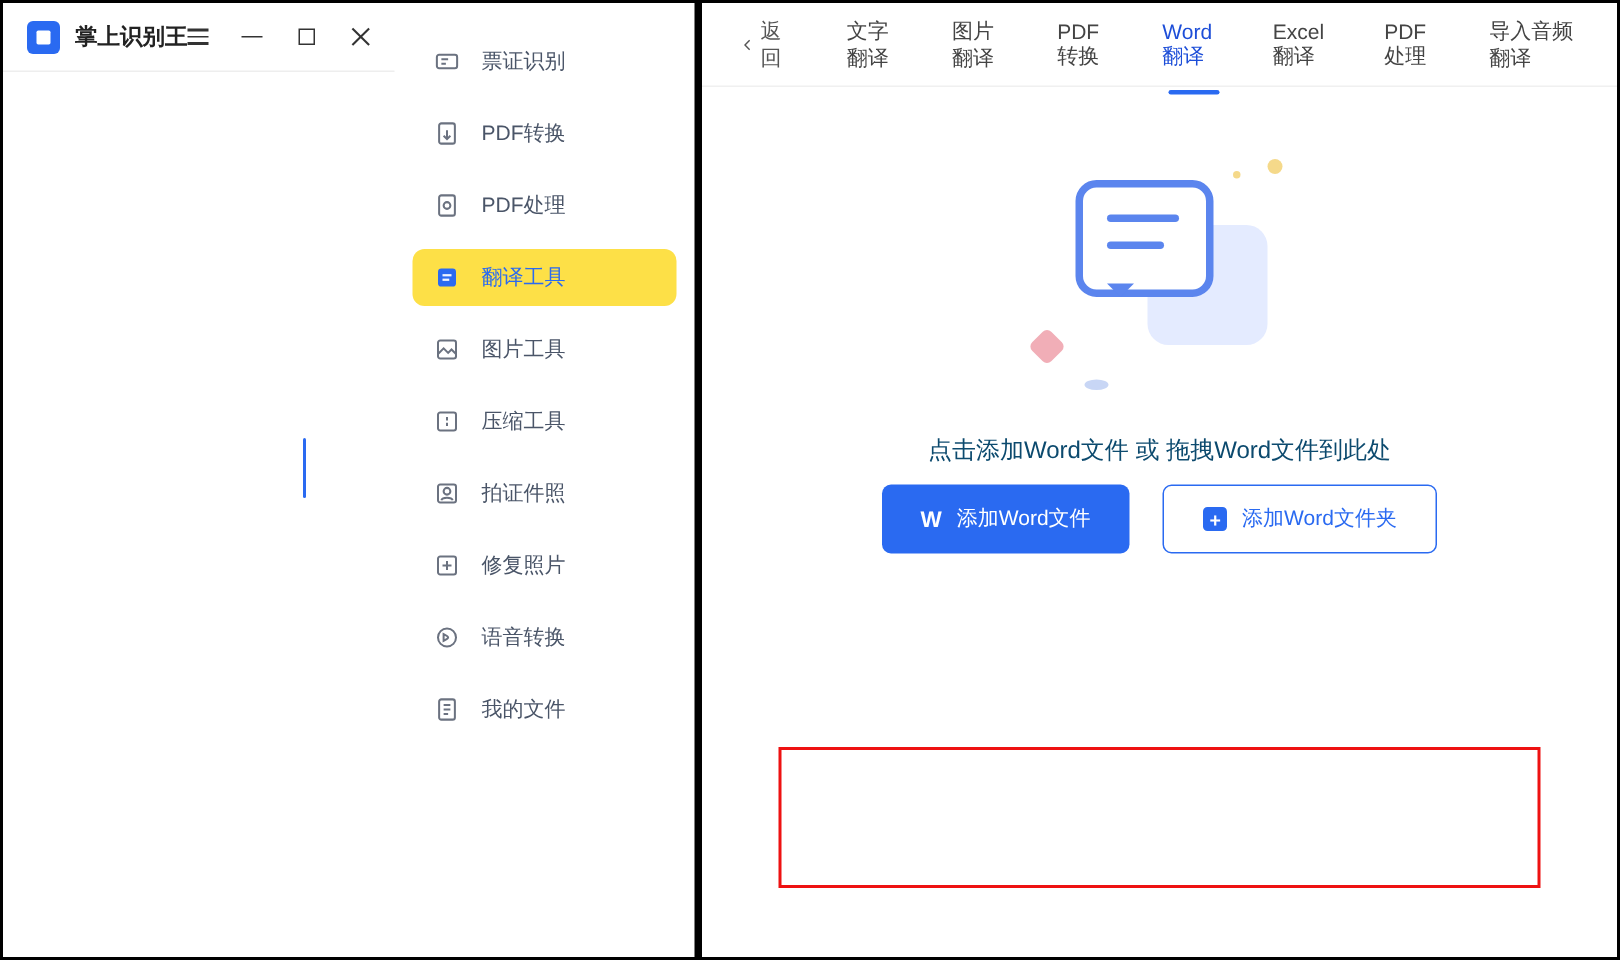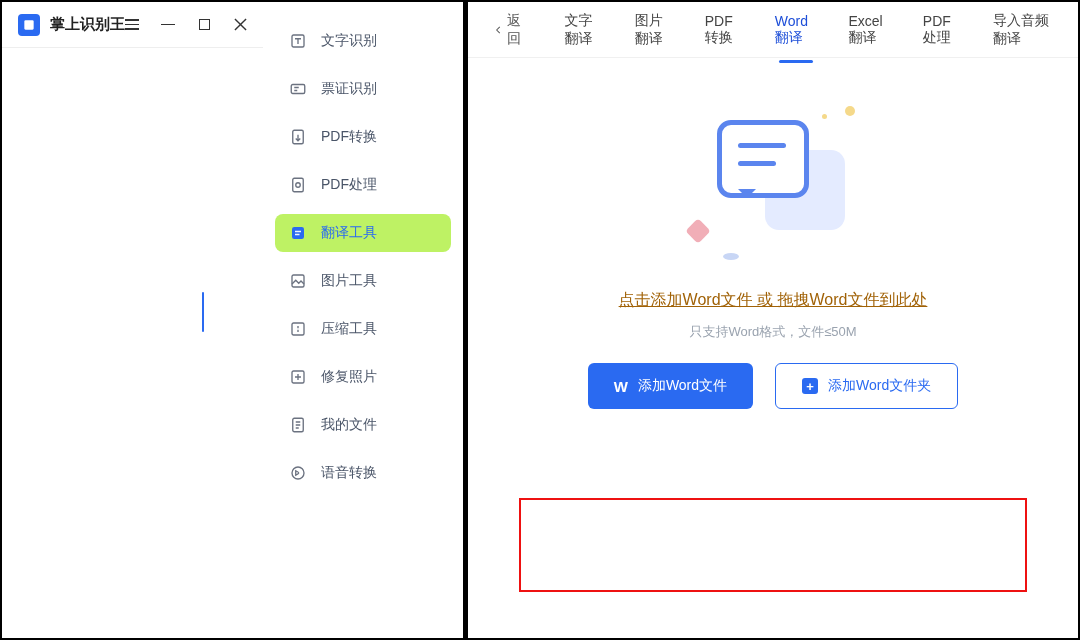--- a/index.html
+++ b/index.html
@@ -11,21 +11,21 @@
     .win-controls { margin-left: auto; display: flex; gap: 22px; align-items: center; }
     .win-icon { width: 14px; height: 14px; display: flex; align-items: center; justify-content: center; color: #333; cursor: pointer; }
     .menu-icon { display: flex; flex-direction: column; gap: 3px; }
     .menu-icon span { width: 14px; height: 1.5px; background: #333; }
     .minus-line { width: 14px; height: 1.5px; background: #333; }
     .square-box { width: 11px; height: 11px; border: 1.5px solid #333; }
 
     .body-area { flex: 1; display: flex; overflow: hidden; }
     .sidebar { width: 200px; padding: 20px 12px; overflow-y: auto; }
     .sidebar-item { display: flex; align-items: center; gap: 14px; padding: 10px 14px; border-radius: 8px; cursor: pointer; margin-bottom: 10px; color: #4a5568; font-size: 14px; }
-    .sidebar-item.active { background: #bef264; color: #2a6af1; }
+    .sidebar-item.active { background: #fde047; color: #2a6af1; }
     .sidebar-item.active .side-icon { color: #2a6af1; }
     .sidebar-divider { position: absolute; left: 200px; top: 290px; width: 2px; height: 40px; background: #2a6af1; border-radius: 2px; }
     .side-icon { width: 18px; height: 18px; color: #6b7280; flex-shrink: 0; }
 
     .main { flex: 1; display: flex; flex-direction: column; border-left: 5px solid #000000; }
     .tabs { height: 56px; display: flex; align-items: center; padding: 0 28px; gap: 32px; border-bottom: 1px solid #f0f0f0; }
     .back-btn { display: flex; align-items: center; gap: 6px; color: #555; font-size: 14px; cursor: pointer; margin-right: 8px; }
     .tab { font-size: 14px; color: #444; cursor: pointer; position: relative; padding: 16px 0; }
     .tab.active { color: #1d4ed8; }
     .tab.active::after { content: ""; position: absolute; left: 50%; transform: translateX(-50%); bottom: 0; width: 34px; height: 3px; background: #2a6af1; border-radius: 2px; }
@@ -35,21 +35,21 @@
     .bubble-bg { position: absolute; width: 80px; height: 80px; background: #e4ebff; border-radius: 14px; right: 18px; top: 44px; }
     .bubble { position: absolute; width: 92px; height: 78px; background: #fff; border: 5px solid #5b85ee; border-radius: 14px; left: 34px; top: 14px; }
     .bubble::after { content: ""; position: absolute; left: 16px; bottom: -14px; width: 0; height: 0; border: 9px solid transparent; border-top-color: #5b85ee; }
     .bubble .line1 { position: absolute; top: 18px; left: 16px; width: 48px; height: 5px; background: #5b85ee; border-radius: 3px; }
     .bubble .line2 { position: absolute; top: 36px; left: 16px; width: 38px; height: 5px; background: #5b85ee; border-radius: 3px; }
     .dot-y { position: absolute; right: 8px; top: 0; width: 10px; height: 10px; background: #f5d98a; border-radius: 50%; }
     .dot-y2 { position: absolute; right: 36px; top: 8px; width: 5px; height: 5px; background: #f5d98a; border-radius: 50%; }
     .dot-r { position: absolute; left: 6px; bottom: 26px; width: 18px; height: 18px; background: #f1aeb7; transform: rotate(45deg); border-radius: 4px; }
     .dot-b { position: absolute; left: 40px; bottom: 6px; width: 16px; height: 7px; background: #c8d6f5; border-radius: 50%; }
 
-    .main-text { font-size: 16px; color: #a16207; margin-bottom: 12px; text-decoration: underline; }
+    .main-text { font-size: 16px; color: #0c4a6e; margin-bottom: 12px; }
     .sub-text { font-size: 13px; color: #9aa3af; margin-bottom: 22px; }
 
     .button-row { display: flex; gap: 22px; }
     .btn { height: 46px; padding: 0 26px; border-radius: 6px; display: flex; align-items: center; gap: 10px; font-size: 14px; cursor: pointer; border: none; }
     .btn-primary { background: #2a6af1; color: #fff; }
     .btn-outline { background: #fff; color: #2a6af1; border: 1px solid #2a6af1; }
     .btn-w-icon { font-weight: bold; font-size: 15px; }
     .plus-icon { width: 16px; height: 16px; background: #2a6af1; color: #fff; border-radius: 3px; display: flex; align-items: center; justify-content: center; font-size: 13px; font-weight: bold; }
     .highlight-box { position: absolute; border: 2px solid #e11; width: 508px; height: 94px; top: 440px; left: 50%; transform: translateX(-50%); pointer-events: none; }
   </style>
@@ -84,27 +84,20 @@
             <line x1="13" y1="1" x2="1" y2="13"></line>
           </svg>
         </div>
     </div>
   </div>
 
   <div class="body-area">
     <div class="sidebar">
       <div class="sidebar-item">
         <svg class="side-icon" viewBox="0 0 24 24" fill="none" stroke="currentColor" stroke-width="1.8">
-            <rect x="4" y="4" width="16" height="16" rx="2"></rect>
-            <path d="M8 9h8M12 9v7"></path>
-          </svg>
-        <span>文字识别</span>
-      </div>
-      <div class="sidebar-item">
-        <svg class="side-icon" viewBox="0 0 24 24" fill="none" stroke="currentColor" stroke-width="1.8">
             <rect x="3" y="6" width="18" height="12" rx="2"></rect>
             <path d="M7 10h6M7 14h4"></path>
           </svg>
         <span>票证识别</span>
       </div>
       <div class="sidebar-item">
         <svg class="side-icon" viewBox="0 0 24 24" fill="none" stroke="currentColor" stroke-width="1.8">
             <rect x="5" y="3" width="14" height="18" rx="2"></rect>
             <path d="M9 14l3 3 3-3M12 9v8"></path>
           </svg>
@@ -135,37 +128,45 @@
       <div class="sidebar-item">
         <svg class="side-icon" viewBox="0 0 24 24" fill="none" stroke="currentColor" stroke-width="1.8">
             <rect x="4" y="4" width="16" height="16" rx="2"></rect>
             <path d="M12 8v3m0 2v3"></path>
           </svg>
         <span>压缩工具</span>
       </div>
       <div class="sidebar-item">
         <svg class="side-icon" viewBox="0 0 24 24" fill="none" stroke="currentColor" stroke-width="1.8">
             <rect x="4" y="4" width="16" height="16" rx="2"></rect>
+            <circle cx="12" cy="10" r="3"></circle>
+            <path d="M7 18c1-3 9-3 10 0"></path>
+          </svg>
+        <span>拍证件照</span>
+      </div>
+      <div class="sidebar-item">
+        <svg class="side-icon" viewBox="0 0 24 24" fill="none" stroke="currentColor" stroke-width="1.8">
+            <rect x="4" y="4" width="16" height="16" rx="2"></rect>
             <path d="M12 8v8M8 12h8"></path>
           </svg>
         <span>修复照片</span>
+      </div>
+      <div class="sidebar-item">
+        <svg class="side-icon" viewBox="0 0 24 24" fill="none" stroke="currentColor" stroke-width="1.8">
+            <circle cx="12" cy="12" r="8"></circle>
+            <path d="M9 9c0 0 0 6 0 6 2-1 4-2 4-3s-2-2-4-3z"></path>
+          </svg>
+        <span>语音转换</span>
       </div>
       <div class="sidebar-item">
         <svg class="side-icon" viewBox="0 0 24 24" fill="none" stroke="currentColor" stroke-width="1.8">
             <rect x="5" y="3" width="14" height="18" rx="2"></rect>
             <path d="M9 8h6M9 12h6M9 16h4"></path>
           </svg>
         <span>我的文件</span>
-      </div>
-      <div class="sidebar-item">
-        <svg class="side-icon" viewBox="0 0 24 24" fill="none" stroke="currentColor" stroke-width="1.8">
-            <circle cx="12" cy="12" r="8"></circle>
-            <path d="M9 9c0 0 0 6 0 6 2-1 4-2 4-3s-2-2-4-3z"></path>
-          </svg>
-        <span>语音转换</span>
       </div>
     </div>
     <div class="sidebar-divider"></div>
 
     <div class="main">
       <div class="tabs">
         <div class="back-btn">
           <svg width="8" height="12" viewBox="0 0 8 12" fill="none" stroke="#555" stroke-width="1.6">
               <path d="M6 1L1 6l5 5"></path>
             </svg>
@@ -186,21 +187,20 @@
           <div class="dot-y2"></div>
           <div class="bubble-bg"></div>
           <div class="bubble">
               <div class="line1"></div>
               <div class="line2"></div>
             </div>
           <div class="dot-r"></div>
           <div class="dot-b"></div>
         </div>
         <div class="main-text">点击添加Word文件 或 拖拽Word文件到此处</div>
-        <div class="sub-text">只支持Word格式，文件≤50M</div>
         <div class="button-row">
           <button class="btn btn-primary">
             <span class="btn-w-icon">W</span>
             <span>添加Word文件</span>
           </button>
           <button class="btn btn-outline">
             <span class="plus-icon">+</span>
             <span>添加Word文件夹</span>
           </button>
         </div>

